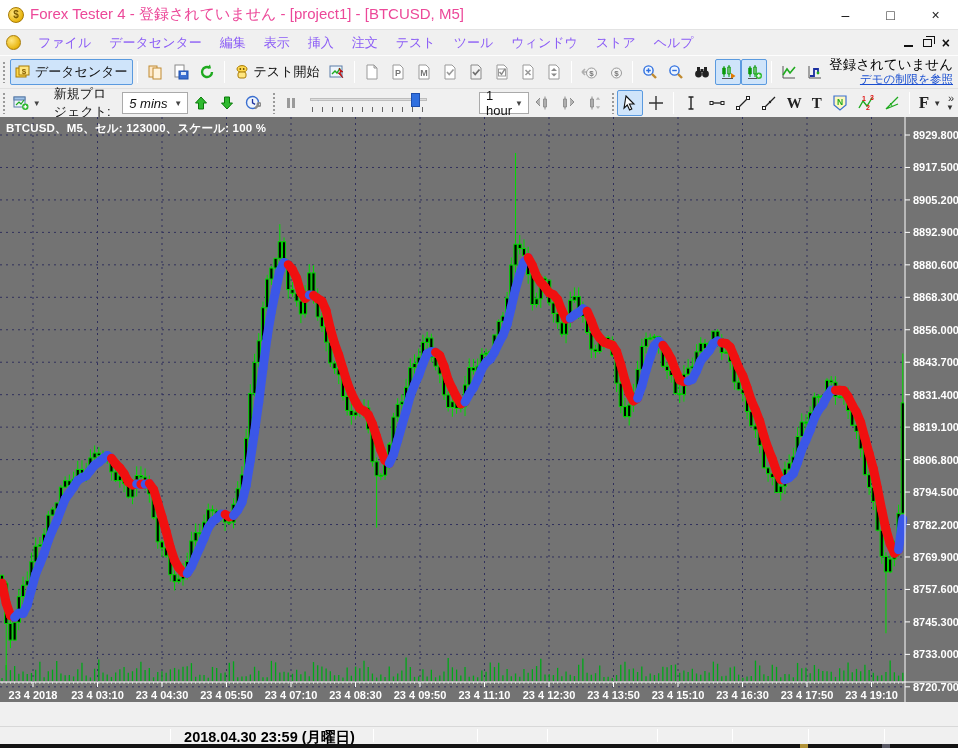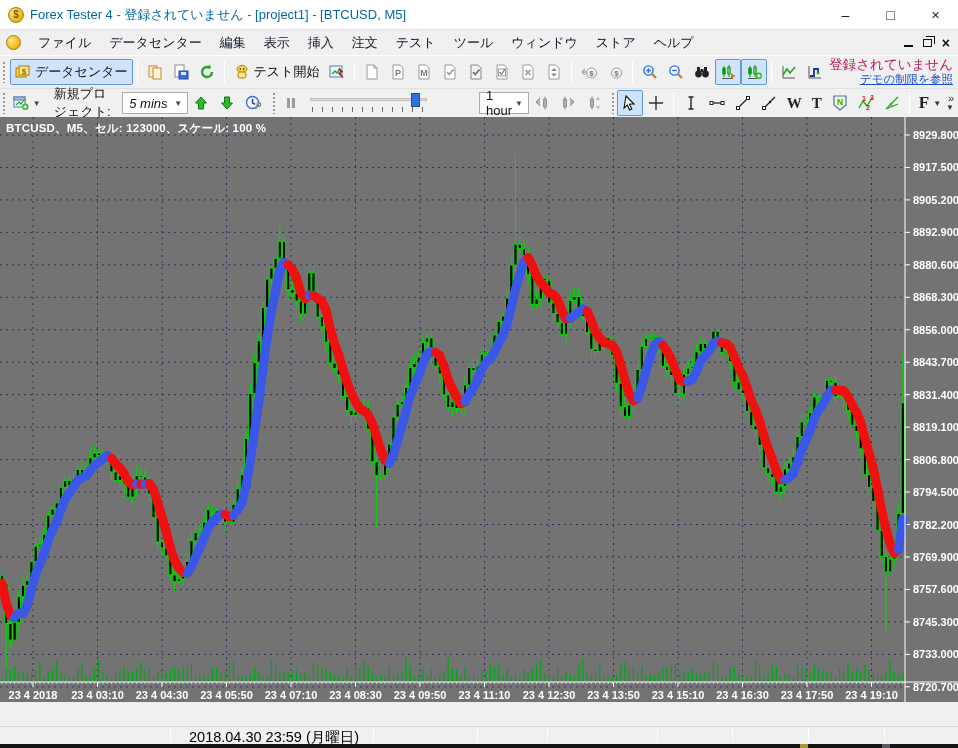--- a/index.html
+++ b/index.html
@@ -5,31 +5,31 @@
   * { margin:0; padding:0; box-sizing:border-box; }
   html,body { width:958px; height:748px; overflow:hidden; background:#f0f0f0;
     font-family:"Liberation Sans", sans-serif; font-size:13px; color:#111; }
 
   
   .titlebar { position:absolute; left:0; top:0; width:958px; height:30px; background:#ffffff;
     display:flex; align-items:center; border-bottom:1px solid #e3e3e3; }
   .app-coin { width:16px; height:16px; border-radius:50%; background:radial-gradient(circle at 35% 35%, #ffe680, #e8b50f 70%, #a87b05);
     border:1px solid #a87b05; margin:0 6px 0 8px; color:#7a5a02; font-size:10px; font-weight:bold;
     display:flex; align-items:center; justify-content:center; }
-  .title-text { font-size:13px; color:#0369a1; }
+  .title-text { font-size:15px; color:#ec4899; }
   .win-controls { margin-left:auto; display:flex; height:30px; }
   .win-btn { width:45px; height:30px; display:flex; align-items:center; justify-content:center;
     font-size:14px; color:#222; }
 
   
   .menubar { position:absolute; left:0; top:30px; width:958px; height:25px; background:#f0f0f0;
     display:flex; align-items:center; }
   .menu-coin { width:15px; height:15px; border-radius:50%; background:radial-gradient(circle at 35% 35%, #ffe680, #e8b50f 70%, #a87b05);
     border:1px solid #a87b05; margin:0 8px 0 6px; }
-  .menu-item { padding:12px 9px; font-size:13px; color:#0f172a; }
+  .menu-item { padding:12px 9px; font-size:13px; color:#8b5cf6; }
   .mdi-controls { margin-left:auto; display:flex; align-items:center; gap:10px; padding-right:8px; }
   .mdi-min { width:9px; height:2px; background:#111; margin-top:7px; }
   .mdi-restore { width:9px; height:8px; border:1.5px solid #111; position:relative; }
   .mdi-restore::before { content:""; position:absolute; left:2px; top:-4px; width:8px; height:7px;
     border:1.5px solid #111; border-bottom:none; border-left:none; }
   .mdi-close { font-size:14px; font-weight:bold; color:#111; line-height:10px; }
 
   
   .toolbar { position:absolute; left:0; width:958px; background:#f0f0f0; display:flex; align-items:center; }
   .tb1 { top:55px; height:33px; border-top:1px solid #fdfdfd; }
@@ -40,21 +40,21 @@
   .tb-sep { width:1px; height:22px; background:#c3c3c3; border-right:1px solid #fff; margin:0 4px; }
   .tb-btn { display:flex; align-items:center; gap:4px; padding:3px 4px; border:1px solid transparent;
     border-radius:2px; height:26px; }
   .tb-btn.selected { background:#cfe4fa; border-color:#5a9adf; }
   .tb-btn .lbl { font-size:13px; white-space:nowrap; }
   .icon16 { width:16px; height:16px; display:block; }
   .combo { background:#fff; border:1px solid #aaa; height:22px; display:flex; align-items:center;
     padding:0 2px 0 6px; font-size:13px; }
   .combo .caret { margin-left:auto; font-size:8px; color:#444; padding:0 3px; }
   .reg-block { position:absolute; right:5px; top:2px; text-align:right; line-height:14px; }
-  .reg-red { color:#be185d; font-size:13.5px; }
+  .reg-red { color:#000000; font-size:13.5px; }
   .reg-link { color:#1a4fd0; font-size:11.5px; text-decoration:underline; }
 
   
   .speed-slider { position:relative; width:205px; height:22px; margin:0 6px; }
   .speed-slider .track { position:absolute; left:0; right:0; top:6px; height:3px; background:#dcdcdc;
     border:1px solid #bdbdbd; }
   .speed-slider .ticks { position:absolute; left:2px; right:2px; bottom:2px; height:5px;
     background-image:repeating-linear-gradient(to right, #666 0 1px, transparent 1px 10px); }
   .speed-slider .thumb { position:absolute; top:1px; width:9px; height:14px; background:#2f6fdf;
     border:1px solid #1d4fae; left:86%; }
@@ -79,22 +79,22 @@
   .sb-thumb { position:absolute; left:150px; width:30px; top:1px; bottom:1px; background:#d4d4d4; }
   .nav-group { position:absolute; right:2px; top:3px; display:flex; align-items:center; gap:7px; }
   .nav-tri { color:#0a8a0a; font-size:13px; line-height:16px; }
   .nav-bar-l { border-left:3px solid #1a2fa0; padding-left:1px; }
   .nav-bar-r { border-right:3px solid #1a2fa0; padding-right:1px; }
 
   
   .statusbar { position:absolute; left:0; top:726px; width:958px; height:18px; background:#f0f0f0;
     border-top:1px solid #d8d8d8; }
   .sb-div { position:absolute; top:2px; bottom:2px; width:1px; background:#c6c6c6; border-right:1px solid #fff; }
-  .status-date { position:absolute; left:189px; width:195px; top:1px;
-    font-size:14.5px; font-weight:normal; color:#000; }
+  .status-date { position:absolute; left:172px; width:195px; text-align:center; top:1px;
+    font-size:14.5px; font-weight:bold; color:#000; }
 
   .bottomstrip { position:absolute; left:0; top:744px; width:958px; height:4px; background:#141414; }
   .strip-dot { position:absolute; top:0; height:4px; width:8px; }
 
   svg text { font-family:"Liberation Sans", sans-serif; }
 </style>
 </head>
 <body>
 
 <div class="titlebar">

